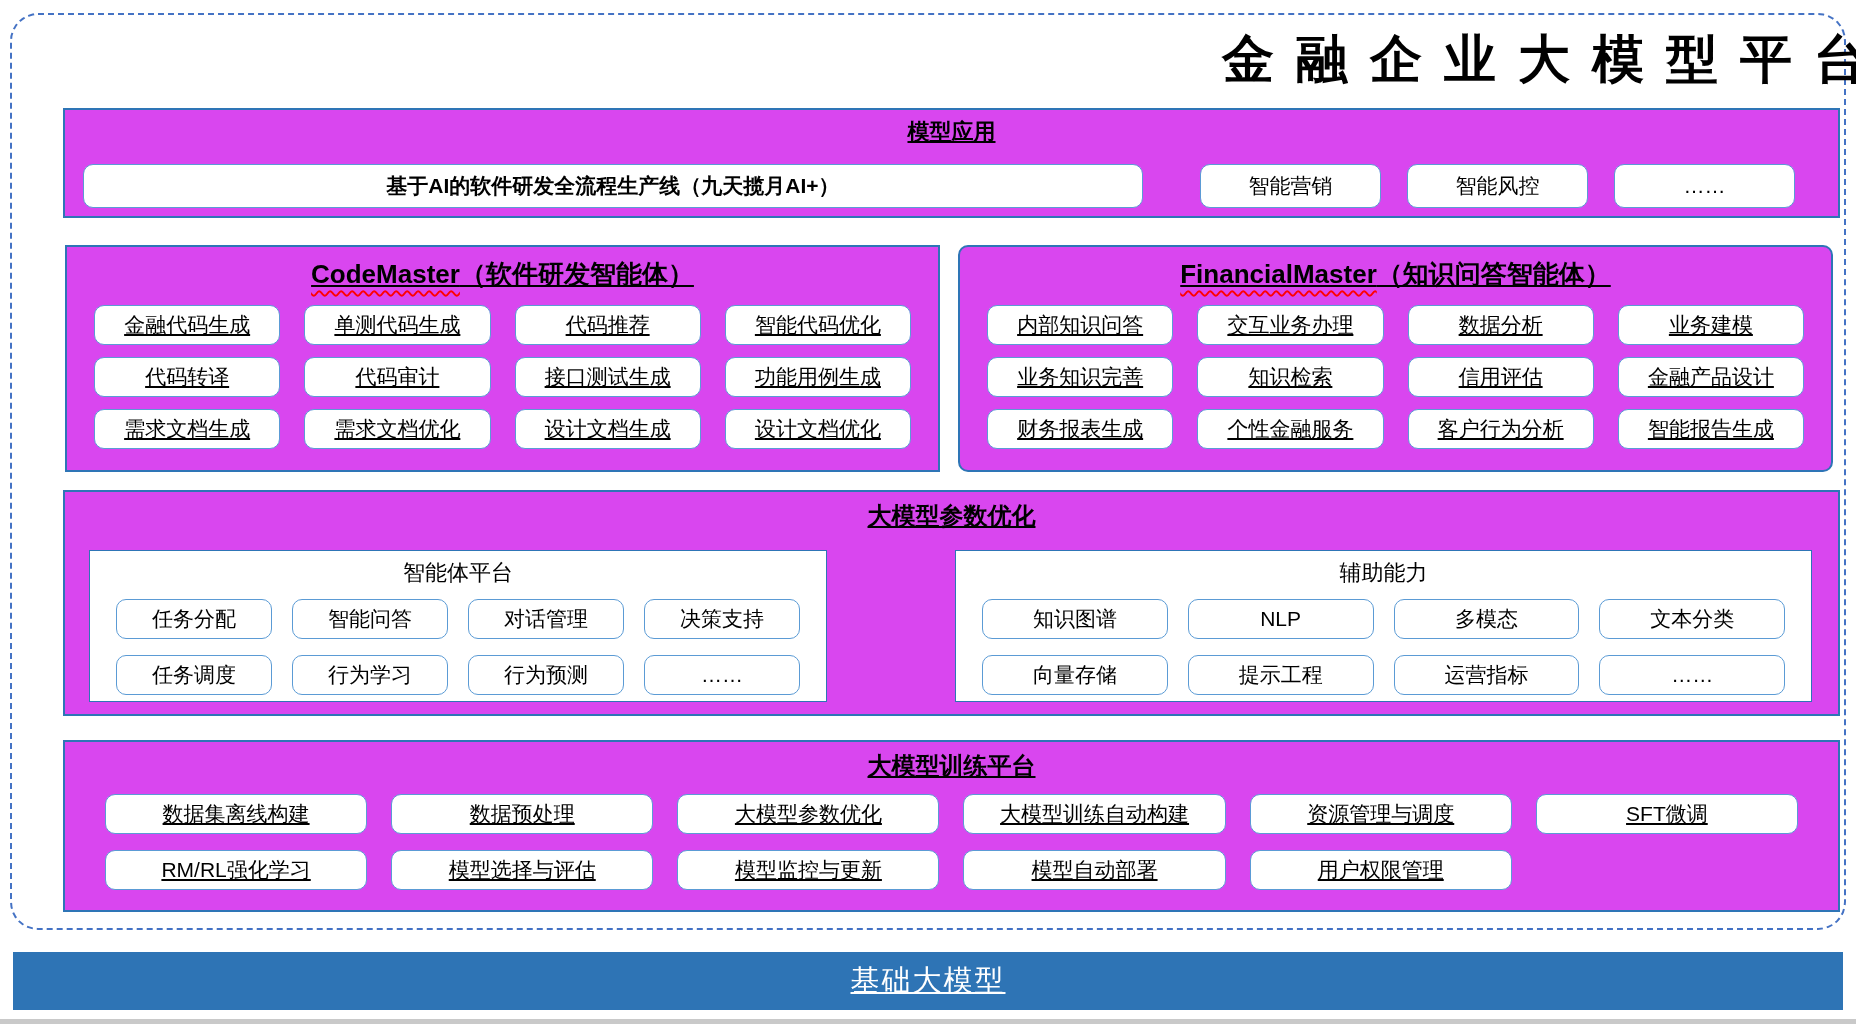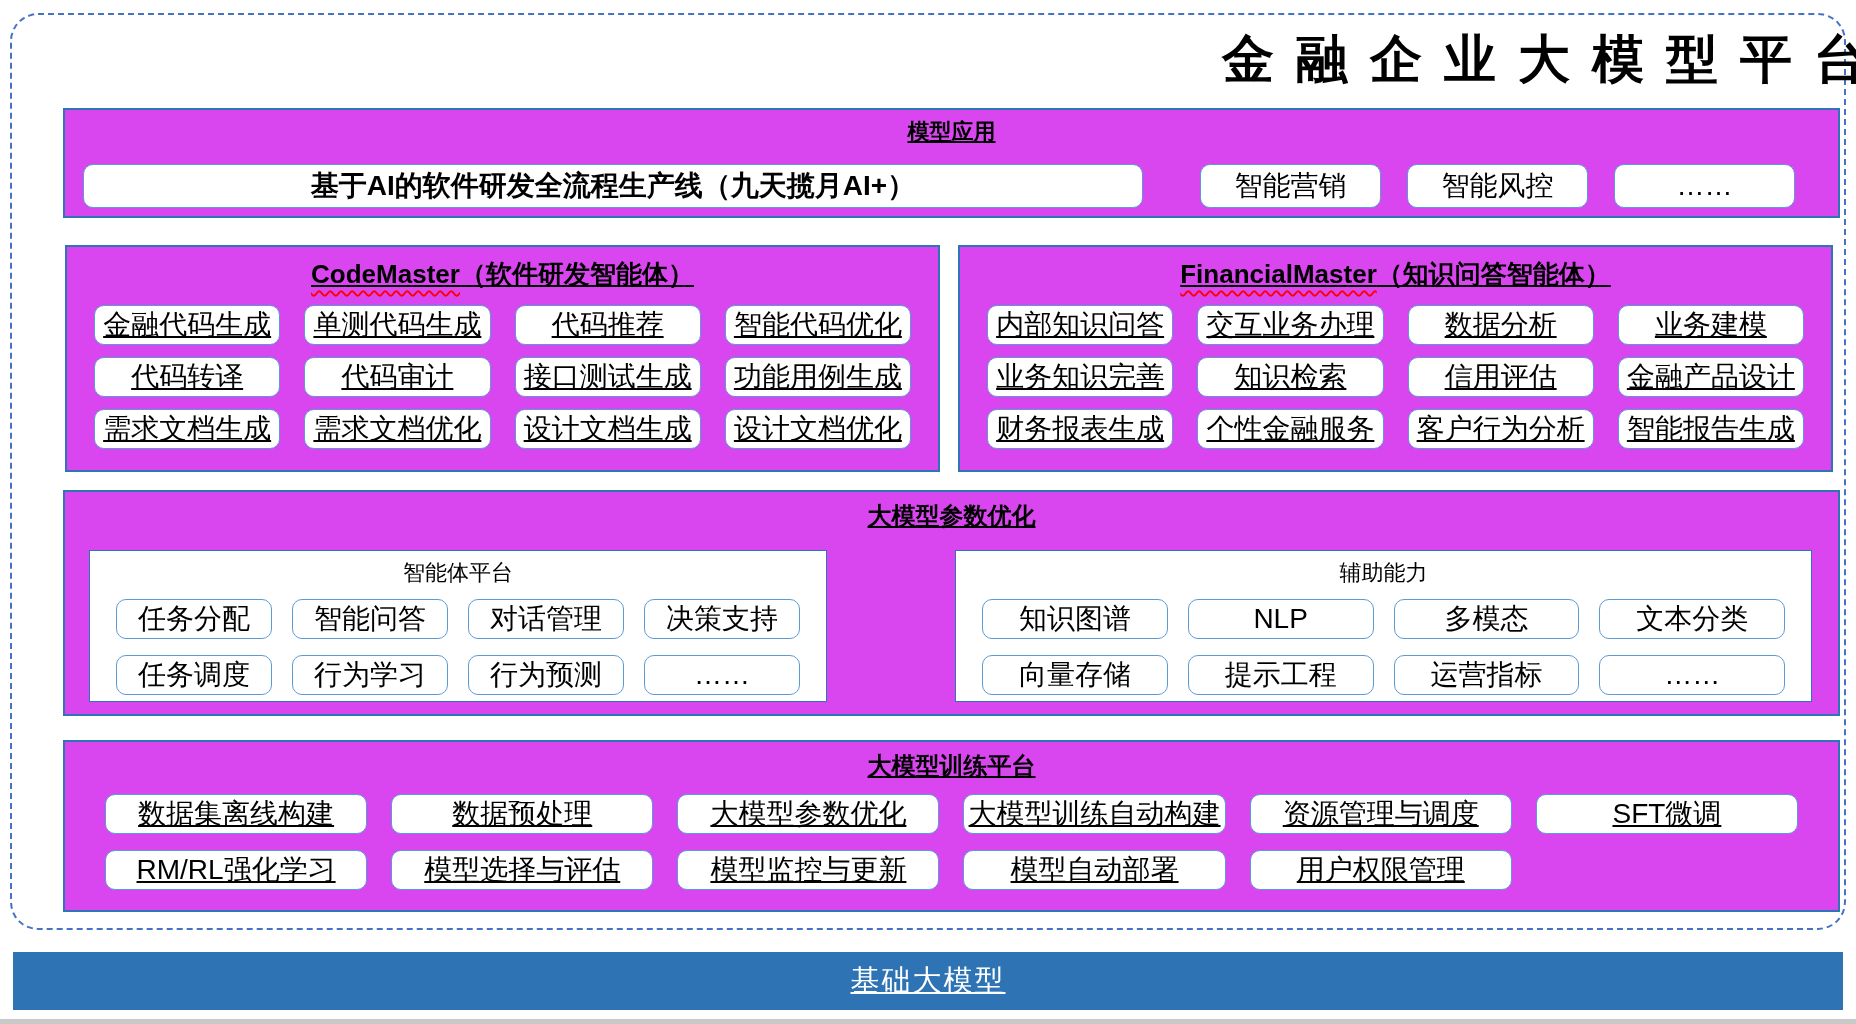--- a/index.html
+++ b/index.html
@@ -15,32 +15,32 @@
     position:absolute;top:30px;left:0;width:100%;text-align:right;
     font-family:"DejaVu Serif","Liberation Serif",serif;font-weight:700;
     font-size:52px;letter-spacing:22px;text-indent:22px;line-height:58px;white-space:nowrap;padding-left:32px;
   }
   .sec{position:absolute;border:2px solid var(--section-border,#2E75B6);background:#d946ef;box-sizing:border-box;text-decoration:underline;}
   .sec-title{text-align:center;font-weight:700;font-size:22px;line-height:28px;margin-top:8px;}
   .sec-title.big{font-size:24px;line-height:32px;}
   .chip{
     border:1.5px solid var(--chip-border,#5B9BD5);border-radius:10px;background:#fff;
     display:flex;align-items:center;justify-content:center;
-    font-size:28px;line-height:24px;height:40px;box-sizing:border-box;white-space:nowrap;
+    font-size:21px;line-height:24px;height:40px;box-sizing:border-box;white-space:nowrap;
   }
   
   #sec-app{left:63px;top:108px;width:1777px;height:110px;}
   #app-row{position:absolute;left:18px;top:54px;height:44px;display:flex;align-items:stretch;}
   #app-primary{width:1060px;height:44px;font-weight:700;}
   .dc{display:contents;}
   .app-chip{width:181px;height:44px;margin-left:26px;}
   #app-row .dc .app-chip:first-child{margin-left:57px;}
   
   #sec-code{left:65px;top:245px;width:875px;height:227px;}
-  #sec-fin{left:958px;top:245px;width:875px;height:227px;}
+  #sec-fin{left:958px;top:245px;width:875px;height:227px;border-radius:10px;}
   .master-title{text-align:center;font-weight:700;font-size:26px;line-height:34px;margin-top:10px;white-space:nowrap;}
   .master-title .en{
     text-decoration-line:underline;text-decoration-style:wavy;
     text-decoration-color:var(--squiggle,#FF0000);text-decoration-thickness:2px;
     text-underline-offset:7px;text-decoration-skip-ink:none;
   }
   .grid4{display:grid;grid-template-columns:repeat(4,1fr);column-gap:24px;row-gap:12px;padding:14px 27px 0;}
   
   #sec-run{left:63px;top:490px;width:1777px;height:226px;}
   .subbox{position:absolute;top:58px;height:152px;border:1.5px solid var(--section-border,#2E75B6);box-sizing:border-box;background:#fff;}

